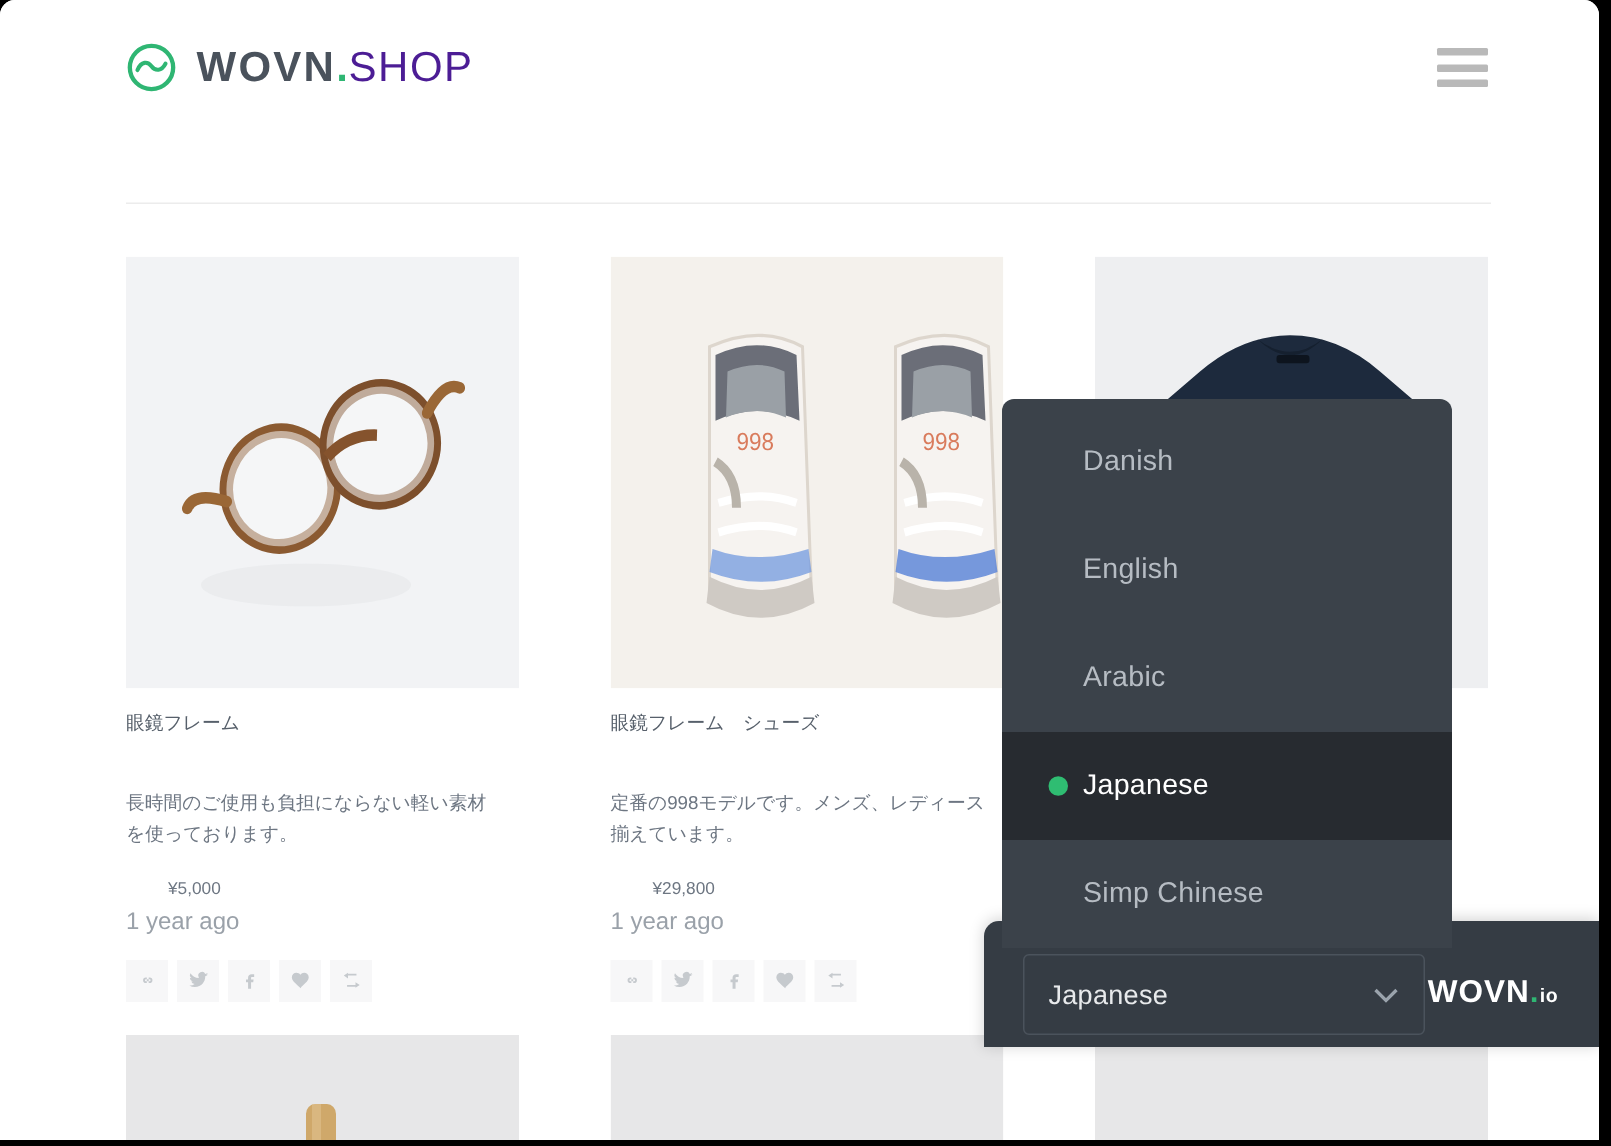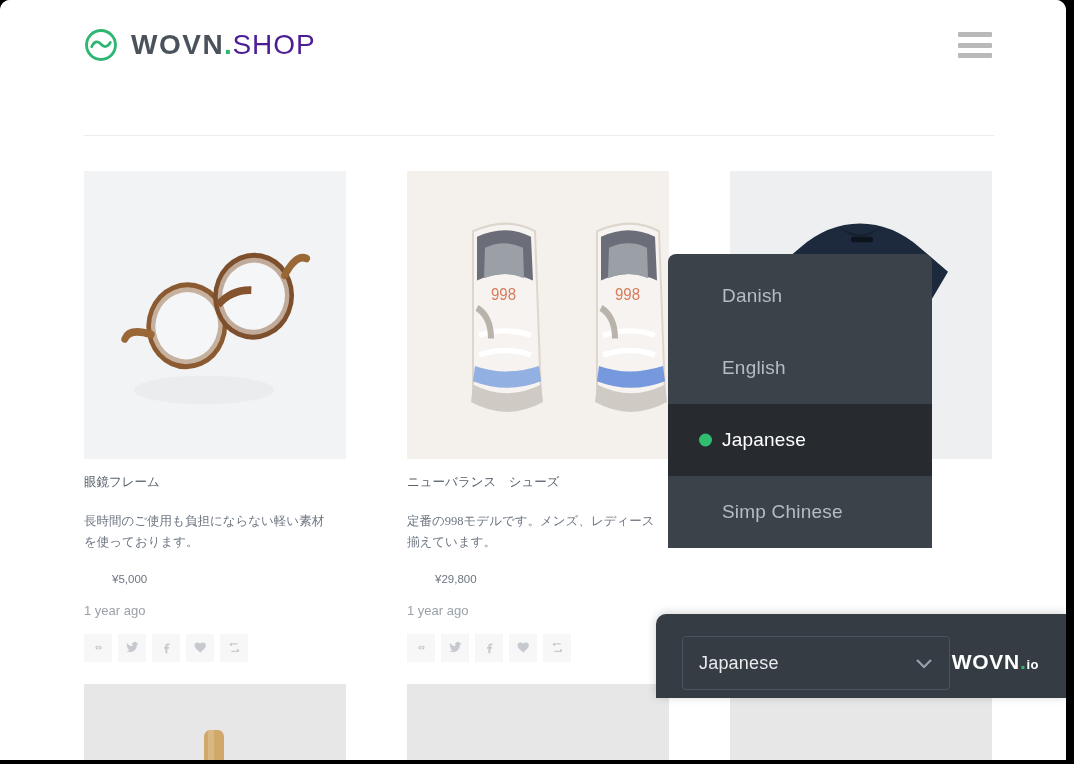--- a/index.html
+++ b/index.html
@@ -68,32 +68,31 @@
   .card-media {
     width: 262px; height: 288px;
     position: relative; overflow: hidden;
   }
   .card-media svg { display: block; width: 100%; height: 100%; }
   .card-title {
     margin-top: 15px;
     font-size: 12.5px; color: #57606b; line-height: 1.4;
   }
   .card-desc {
-    margin-top: 19px;
+    margin-top: 33px;
     font-size: 12.5px; color: #6d7682; line-height: 1.72;
     max-width: 252px;
-    font-family: Liberation Serif, serif;
   }
   .card-price {
     margin-top: 19px;
     font-size: 11.5px; color: #6d7682; margin-left: 28px;
   }
   .card-time {
-    margin-top: 18px;
-    font-size: 13px; color: #9aa1a9;
+    margin-top: 7px;
+    font-size: 16px; color: #9aa1a9;
   }
   .card-actions {
     margin-top: 16px;
     display: flex; gap: 6px;
   }
   .act-btn {
     width: 28px; height: 28px;
     background: #f7f7f8;
     display: flex; align-items: center; justify-content: center;
     cursor: pointer;
@@ -133,22 +132,22 @@
     font-size: 21px; font-weight: bold;
     color: #ffffff; letter-spacing: 0.7px;
     display: flex; align-items: baseline;
   }
   .wovn-logo .g { color: #2fb673; }
   .wovn-logo .io { font-size: 13px; letter-spacing: 0.5px; }
 
   
   .lang-panel {
     position: absolute;
-    left: 668px; top: 254px;
-    width: 264px;
+    left: 668px; top: 266px;
+    width: 300px;
     background: #3b424a;
     border-radius: 8px 8px 0 0;
     z-index: 50;
     padding: 6px 0 0 0;
     overflow: hidden;
   }
   .lang-item {
     height: 72px;
     display: flex; align-items: center;
     padding-left: 54px;
@@ -267,21 +266,21 @@
             <path d="M132 60 q28 -12 54 0 l2 40 q-28 -12 -56 0z" fill="#3c4250" opacity=".75"></path>
             <path d="M140 70 q20 -8 38 0 l1 28 q-20 -8 -40 0z" fill="#9aa0a6"></path>
             <text x="146" y="118" font-size="15" fill="#d97b5c" font-family="sans-serif">998</text>
             <path d="M134 150 q28 -8 52 0" stroke="#fff" stroke-width="5" fill="none"></path>
             <path d="M134 168 q28 -8 52 0" stroke="#fff" stroke-width="5" fill="none"></path>
             <path d="M130 178 q30 10 64 0 l2 14 q-34 12 -68 0z" fill="#5f87d8" opacity=".85"></path>
             <path d="M132 125 q14 8 14 28" stroke="#b9b3aa" stroke-width="6" fill="none"></path>
           </g>
         </svg>
       </div>
-      <div class="card-title">ニューバランス　シューズ</div>
+      <div class="card-title">眼鏡フレーム　シューズ</div>
       <div class="card-desc">定番の998モデルです。メンズ、レディース揃えています。</div>
       <div class="card-price">¥29,800</div>
       <div class="card-time">1 year ago</div>
       <div class="card-actions">
         <div class="act-btn">
             <svg viewBox="0 0 24 24">
               <path d="M7 12a3 3 0 013-3h1v2h-1a1 1 0 100 2h1v2h-1a3 3 0 01-3-3zm6-3h1a3 3 0 110 6h-1v-2h1a1 1 0 100-2h-1V9zm-2 2h2v2h-2v-2z"></path>
             </svg>
           </div>
         <div class="act-btn">
@@ -346,20 +345,23 @@
       </div>
     </div>
   </div>
 
   <div class="lang-panel">
     <div class="lang-item">
       <span>Danish</span>
     </div>
     <div class="lang-item">
       <span>English</span>
+    </div>
+    <div class="lang-item">
+      <span>Arabic</span>
     </div>
     <div class="lang-item selected">
       <span class="lang-dot"></span>
       <span>Japanese</span>
     </div>
     <div class="lang-item">
       <span>Simp Chinese</span>
     </div>
   </div>
 

